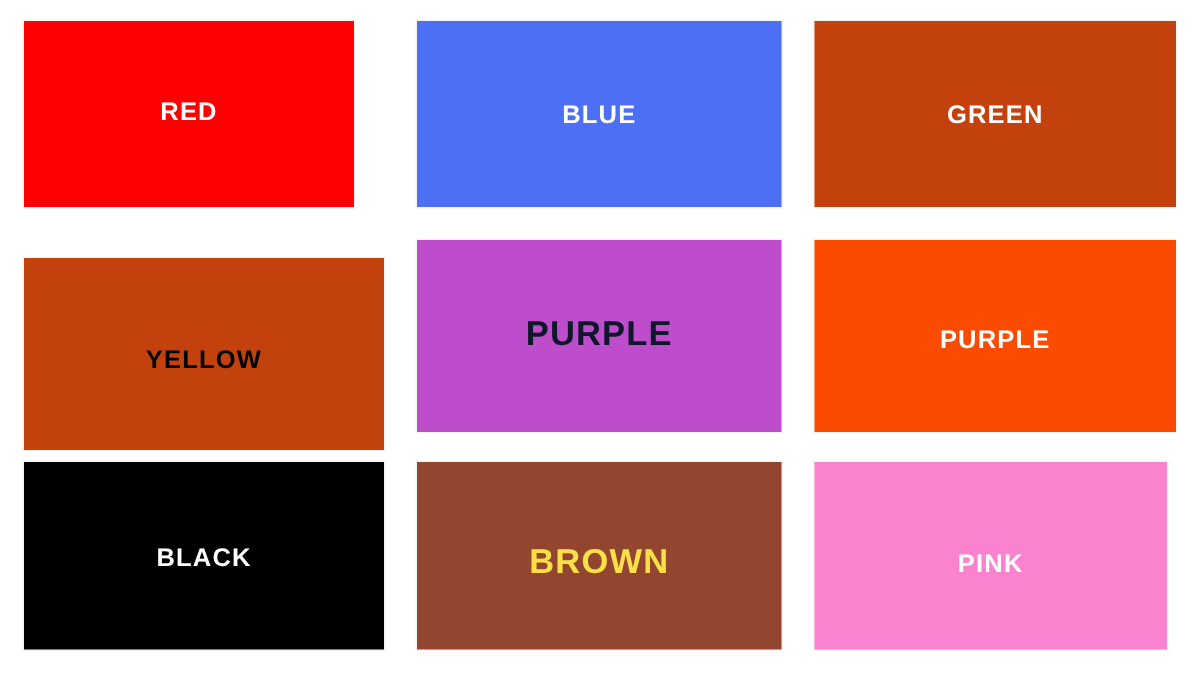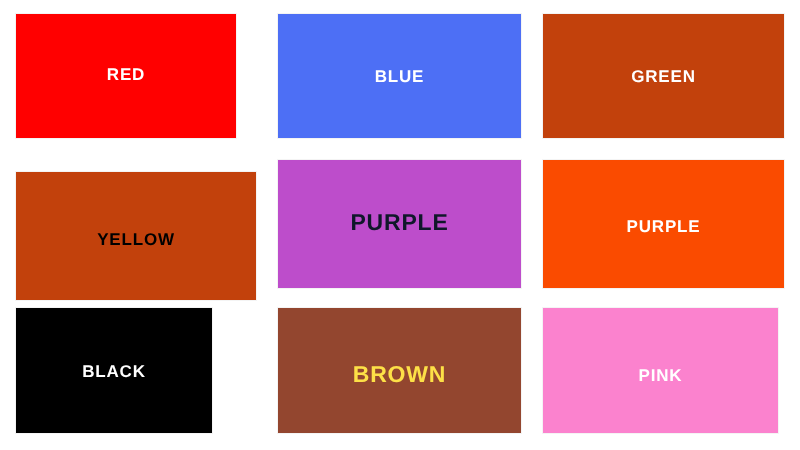--- a/index.html
+++ b/index.html
@@ -50,21 +50,21 @@
     </div>
     <div class="swatch" style="left: 16px; top: 160px; width: 240px; height: 128px; background: #c2410c; margin-top: 12px;">
       <span class="swatch-label" style="color: rgb(0, 0, 0); font-size: 17px; margin-top: 59px;">YELLOW</span>
     </div>
     <div class="swatch" style="left: 278px; top: 160px; width: 243px; height: 128px; background: rgb(189, 77, 203);">
       <span class="swatch-label" style="color: #0f172a; font-size: 23px; margin-top: 51px;">PURPLE</span>
     </div>
     <div class="swatch" style="left: 543px; top: 160px; width: 241px; height: 128px; background: rgb(250, 75, 0);">
       <span class="swatch-label" style="color: rgb(255, 255, 255); font-size: 17px; margin-top: 58px;">PURPLE</span>
     </div>
-    <div class="swatch" style="left: 16px; top: 308px; width: 196px; height: 125px; background: rgb(0, 0, 0);">
+    <div class="swatch" style="left: 16px; top: 308px; width: 240px; height: 125px; background: rgb(0, 0, 0);">
       <span class="swatch-label" style="color: rgb(255, 255, 255); font-size: 17px; margin-top: 55px;">BLACK</span>
     </div>
     <div class="swatch" style="left: 278px; top: 308px; width: 243px; height: 125px; background: rgb(147, 70, 47);">
       <span class="swatch-label" style="color: #fde047; font-size: 23px; margin-top: 55px;">BROWN</span>
     </div>
     <div class="swatch" style="left: 543px; top: 308px; width: 235px; height: 125px; background: rgb(251, 130, 206);">
       <span class="swatch-label" style="color: rgb(255, 255, 255); font-size: 17px; margin-top: 59px;">PINK</span>
     </div>
   </div>
 

